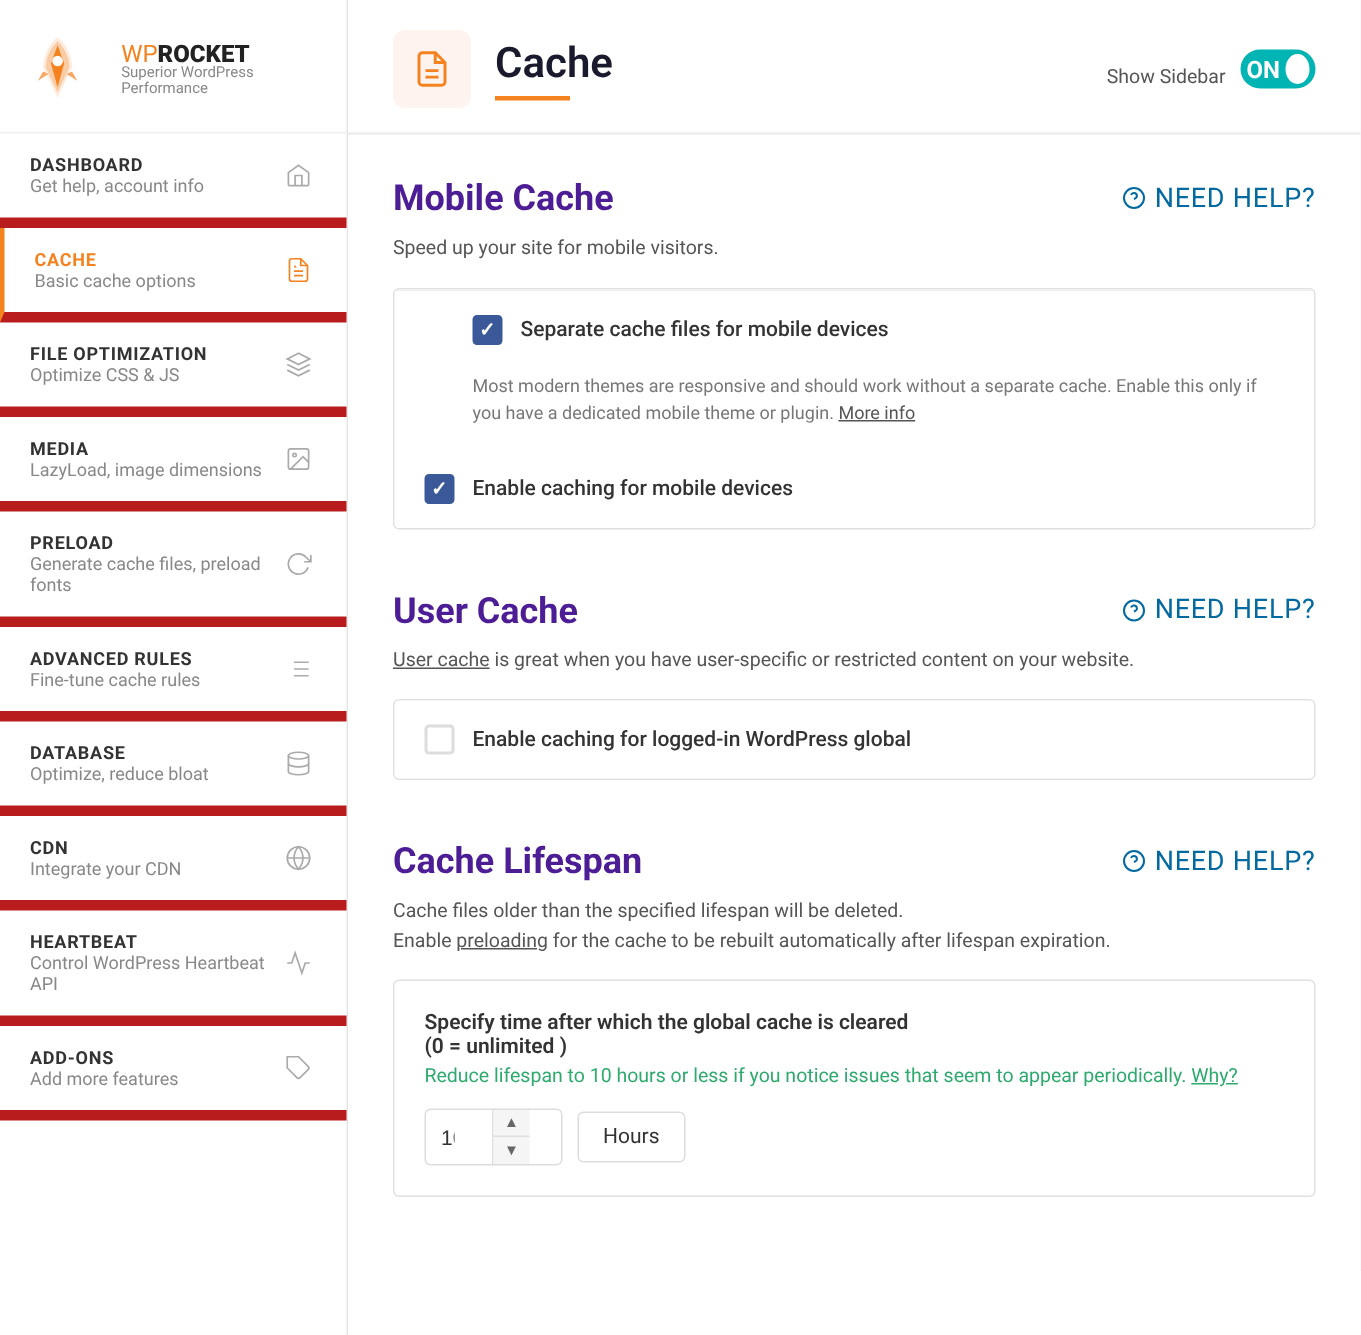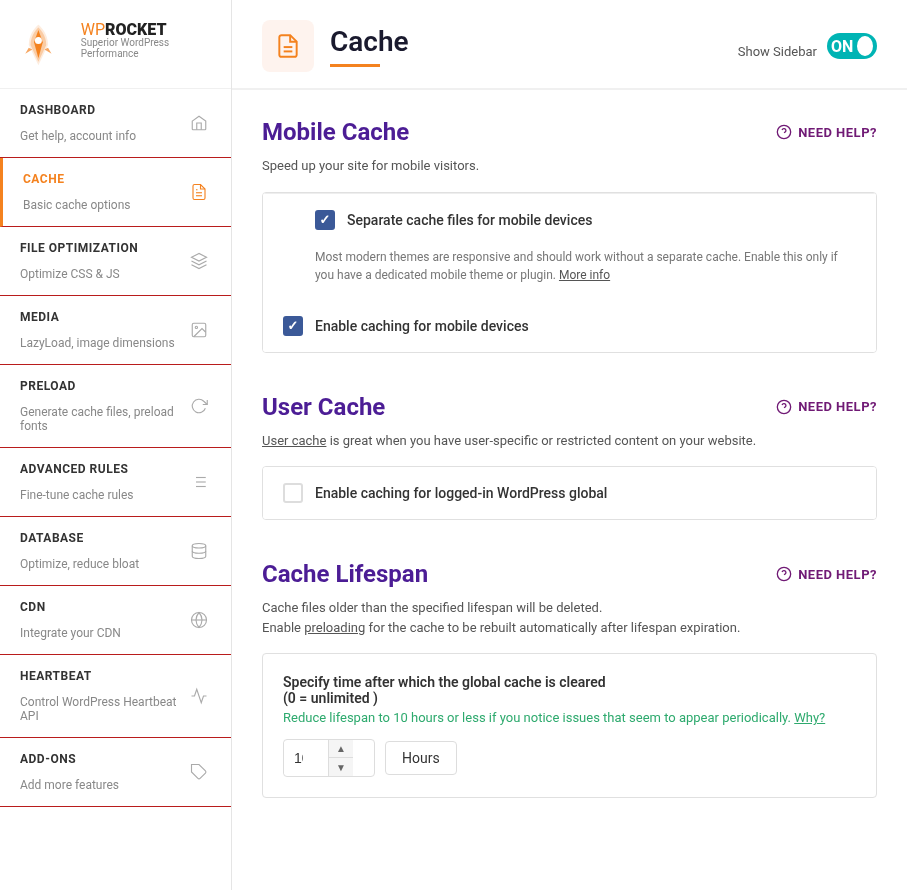--- a/index.html
+++ b/index.html
@@ -15,55 +15,55 @@
       flex-direction: column;
     }
 
     .sidebar-logo {
       padding: 20px 20px 18px;
       border-bottom: 1px solid #f0f0f0;
     }
 
     .logo-container {
       display: flex;
-      align-items: flex-start;
+      align-items: center;
       gap: 24px;
     }
 
     .logo-rocket {
       width: 42px;
       height: 50px;
     }
 
     .logo-text {
       display: flex;
       flex-direction: column;
     }
     .logo-subtitle { font-size: 10px; color: #888; margin-top: -2px; }
 
     .nav-item {
       padding: 14px 20px;
-      border-bottom: 1px solid #b91c1c;
+      border-bottom: 7px solid #b91c1c;
       cursor: pointer;
       display: flex;
       align-items: center;
       justify-content: space-between;
       position: relative;
     }
 
     .nav-item.active {
       border-left: 3px solid #f4821f;
       background: #fff;
     }
 
     .nav-item.active .nav-title { color: #f4821f; }
 
     .nav-content { flex: 1; }
     .nav-title { font-size: 12px; font-weight: 700; color: #333; letter-spacing: 0.5px; text-transform: uppercase; }
-    .nav-subtitle { font-size: 12px; color: #888; margin-top: 12px; }
+    .nav-subtitle { font-size: 12px; color: #888; margin-top: 0; }
 
     .nav-icon {
       width: 24px;
       height: 24px;
       display: flex;
       align-items: center;
       justify-content: center;
       color: #aaa;
       flex-shrink: 0;
     }
@@ -168,24 +168,24 @@
     .section-title {
       font-size: 24px;
       font-weight: 700;
       color: #4c1d95;
     }
 
     .need-help {
       display: flex;
       align-items: center;
       gap: 6px;
-      font-size: 13px;
-      color: #701a75;
-      cursor: pointer;
-      font-weight: 700;
+      font-size: 18px;
+      color: #0369a1;
+      cursor: pointer;
+      font-weight: 400;
       text-transform: uppercase;
       letter-spacing: 0.5px;
     }
 
     .section-desc {
       font-size: 13px;
       color: #555;
       margin-bottom: 16px;
       line-height: 1.5;
     }

